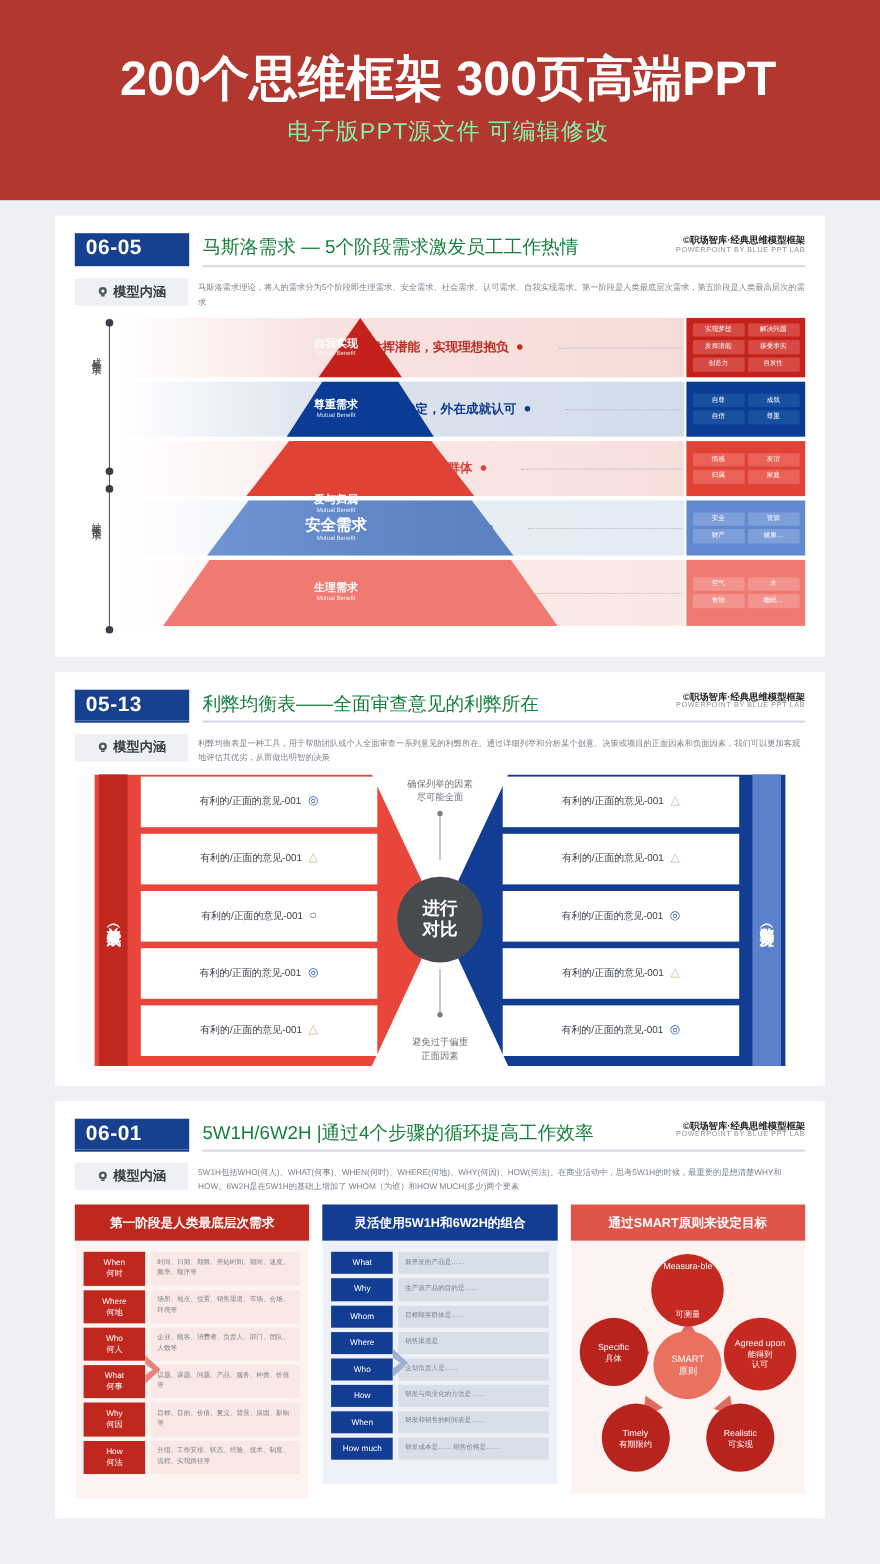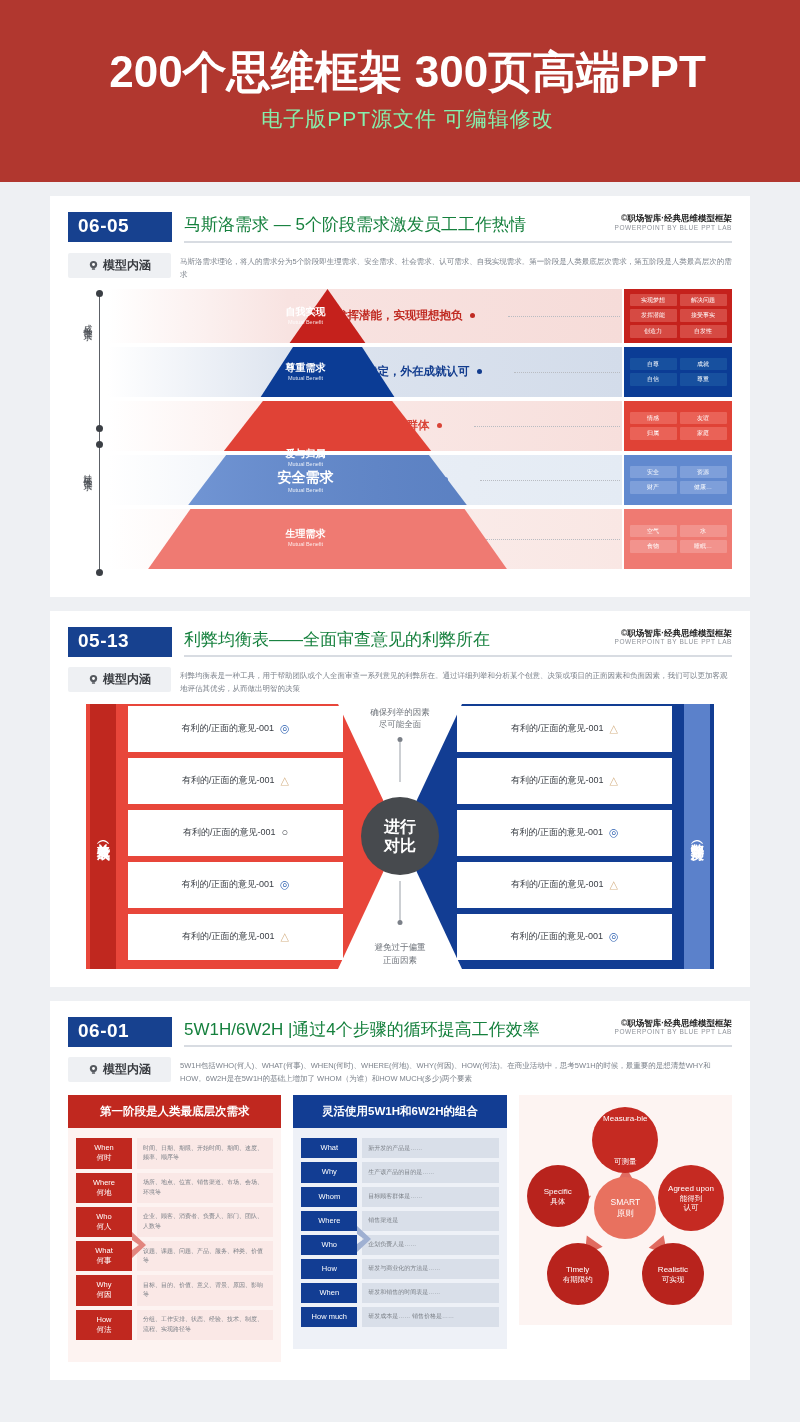--- a/index.html
+++ b/index.html
@@ -531,20 +531,21 @@
         <div class="kv">
           <div class="kv-key" style="background:#123d93">
               <span>How much</span>
             </div>
           <div class="kv-val" style="background:#d9dfe9">研发成本是……  销售价格是……</div>
         </div>
       </div>
     </div>
 
     <div class="card">
+      <div class="card-head" style="background:#e0544a">通过SMART原则来设定目标</div>
       <div class="card-body" style="background:#fdf4f2; padding:8px 6px 12px 6px;">
         <div class="smart-wrap">
           <svg style="position:absolute; left:0; top:0;" width="100%" height="210" viewBox="0 0 208 210">
             <polygon points="104,62 114,80 94,80" fill="#e06b60" transform="rotate(0 104 75)"></polygon>
             <polygon points="150,86 160,104 140,104" fill="#e06b60" transform="rotate(60 150 98)"></polygon>
             <polygon points="140,134 150,152 130,152" fill="#e06b60" transform="rotate(140 140 145)"></polygon>
             <polygon points="68,134 78,152 58,152" fill="#e06b60" transform="rotate(215 68 145)"></polygon>
             <polygon points="58,86 68,104 48,104" fill="#e06b60" transform="rotate(300 58 98)"></polygon>
           </svg>
 

